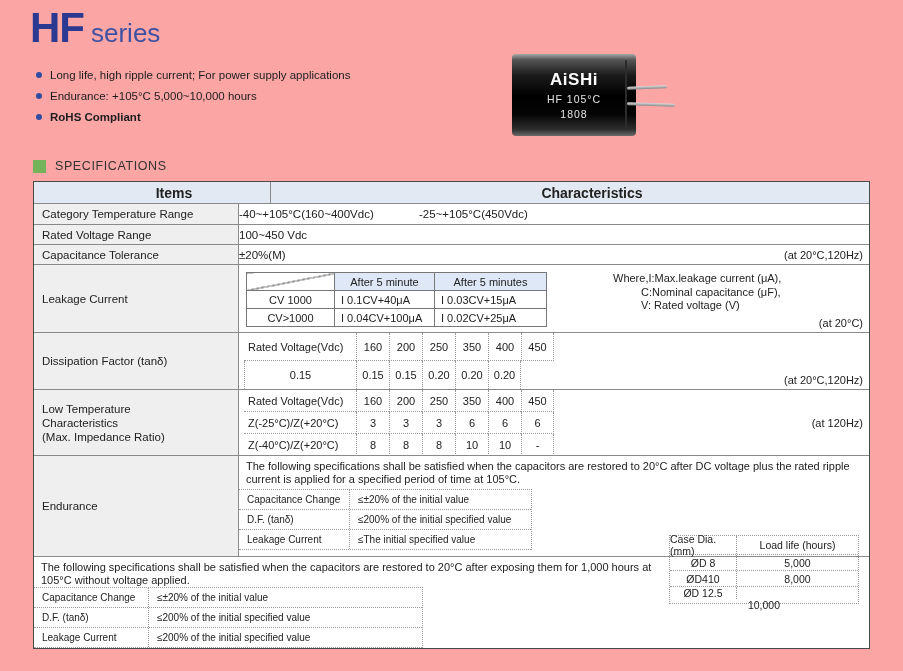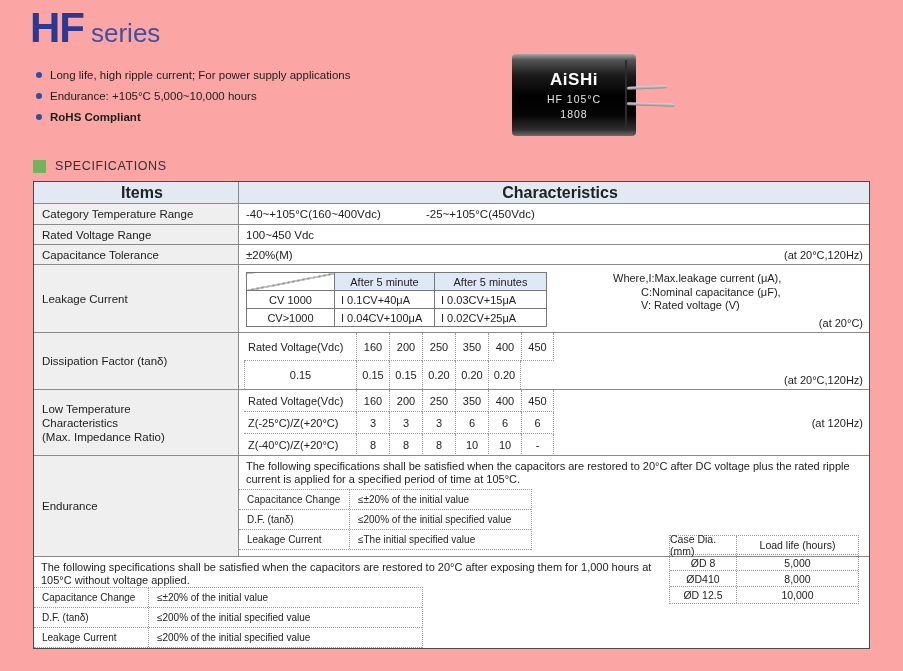--- a/index.html
+++ b/index.html
@@ -41,25 +41,25 @@
 
   
   .spec{position:absolute;left:33px;top:181px;width:837px;border:1px solid var(--border);background:#fff;}
   .row{display:flex;border-bottom:1px solid var(--inner-border);}
   .row:last-child{border-bottom:none;}
   .cl{width:205px;background:var(--label-bg);border-right:1px solid var(--inner-border);
       font-size:11.5px;display:flex;align-items:center;padding-left:8px;flex:0 0 auto;}
   .cc{flex:1;position:relative;font-size:11.5px;}
   .hdr{height:22px;background:var(--header-bg);}
   .hdr .cl,.hdr .cc{background:var(--header-bg);justify-content:center;align-items:center;display:flex;
-      font-weight:bold;font-size:16px;padding-left:12px;}
+      font-weight:bold;font-size:14px;padding-left:12px;margin-left:32px;}
   .h-cat{height:21px}.h-rv{height:20px}.h-ct{height:20px}.h-lk{height:68px}
   .h-df{height:57px}.h-lt{height:66px}.h-en{height:101px}.h-sh{height:91px}
   .flexc{display:flex;align-items:center;}
-  .v1{margin-left:7px;display:inline-block;width:180px;}
+  .v1{display:inline-block;width:180px;}
   .note-br{position:absolute;right:6px;bottom:3px;font-size:11px;}
   .note-mid{position:absolute;right:6px;top:50%;transform:translateY(-50%);font-size:11px;}
 
   
   .leak-table{position:absolute;left:7px;top:7px;border-collapse:collapse;font-size:11px;}
   .leak-table td{border:1px solid #777;height:18px;padding:0 6px;}
   .lk-h{background:var(--leak-head-bg);text-align:center;width:100px;}
   .lk-h3{width:112px;}
   .lk-diag{width:88px;background:linear-gradient(to bottom right,#fff 48%,#888 48%,#888 52%,#fff 52%);}
   .lk-c{text-align:center;}
@@ -85,21 +85,21 @@
   .dt-l{display:flex;align-items:center;padding-left:8px;flex:0 0 auto;}
   .dt-v{display:flex;align-items:center;padding-left:8px;border-left:1px dotted var(--dot);flex:1;text-align:right;}
   .en-items{top:33px;width:293px;}
   .en-items .dt-l{width:110px;}
   .sh-items{top:30px;width:389px;}
   .sh-items .dt-l{width:114px;}
 
   .load-table{position:absolute;left:430px;top:31px;width:190px;font-size:10.5px;border:1px dotted var(--dot);margin-top:48px;}
   .lt-row{display:flex;border-bottom:1px dotted var(--dot);height:16px;}
   .lt-row.hd{height:19px;font-size:10.5px;}
-  .lt-row:last-child{border-bottom:none;}
+  .lt-row:last-child{border-bottom:none;flex-direction:column;}
   .lt-c1{width:67px;border-right:1px dotted var(--dot);display:flex;align-items:center;justify-content:center;}
   .lt-c2{flex:1;display:flex;align-items:center;justify-content:center;}
 
   .lt-label{flex-direction:column;align-items:flex-start;justify-content:center;line-height:14px;display:flex;}
 </style>
 </head>
 <body>
 
 <div class="page">
 

